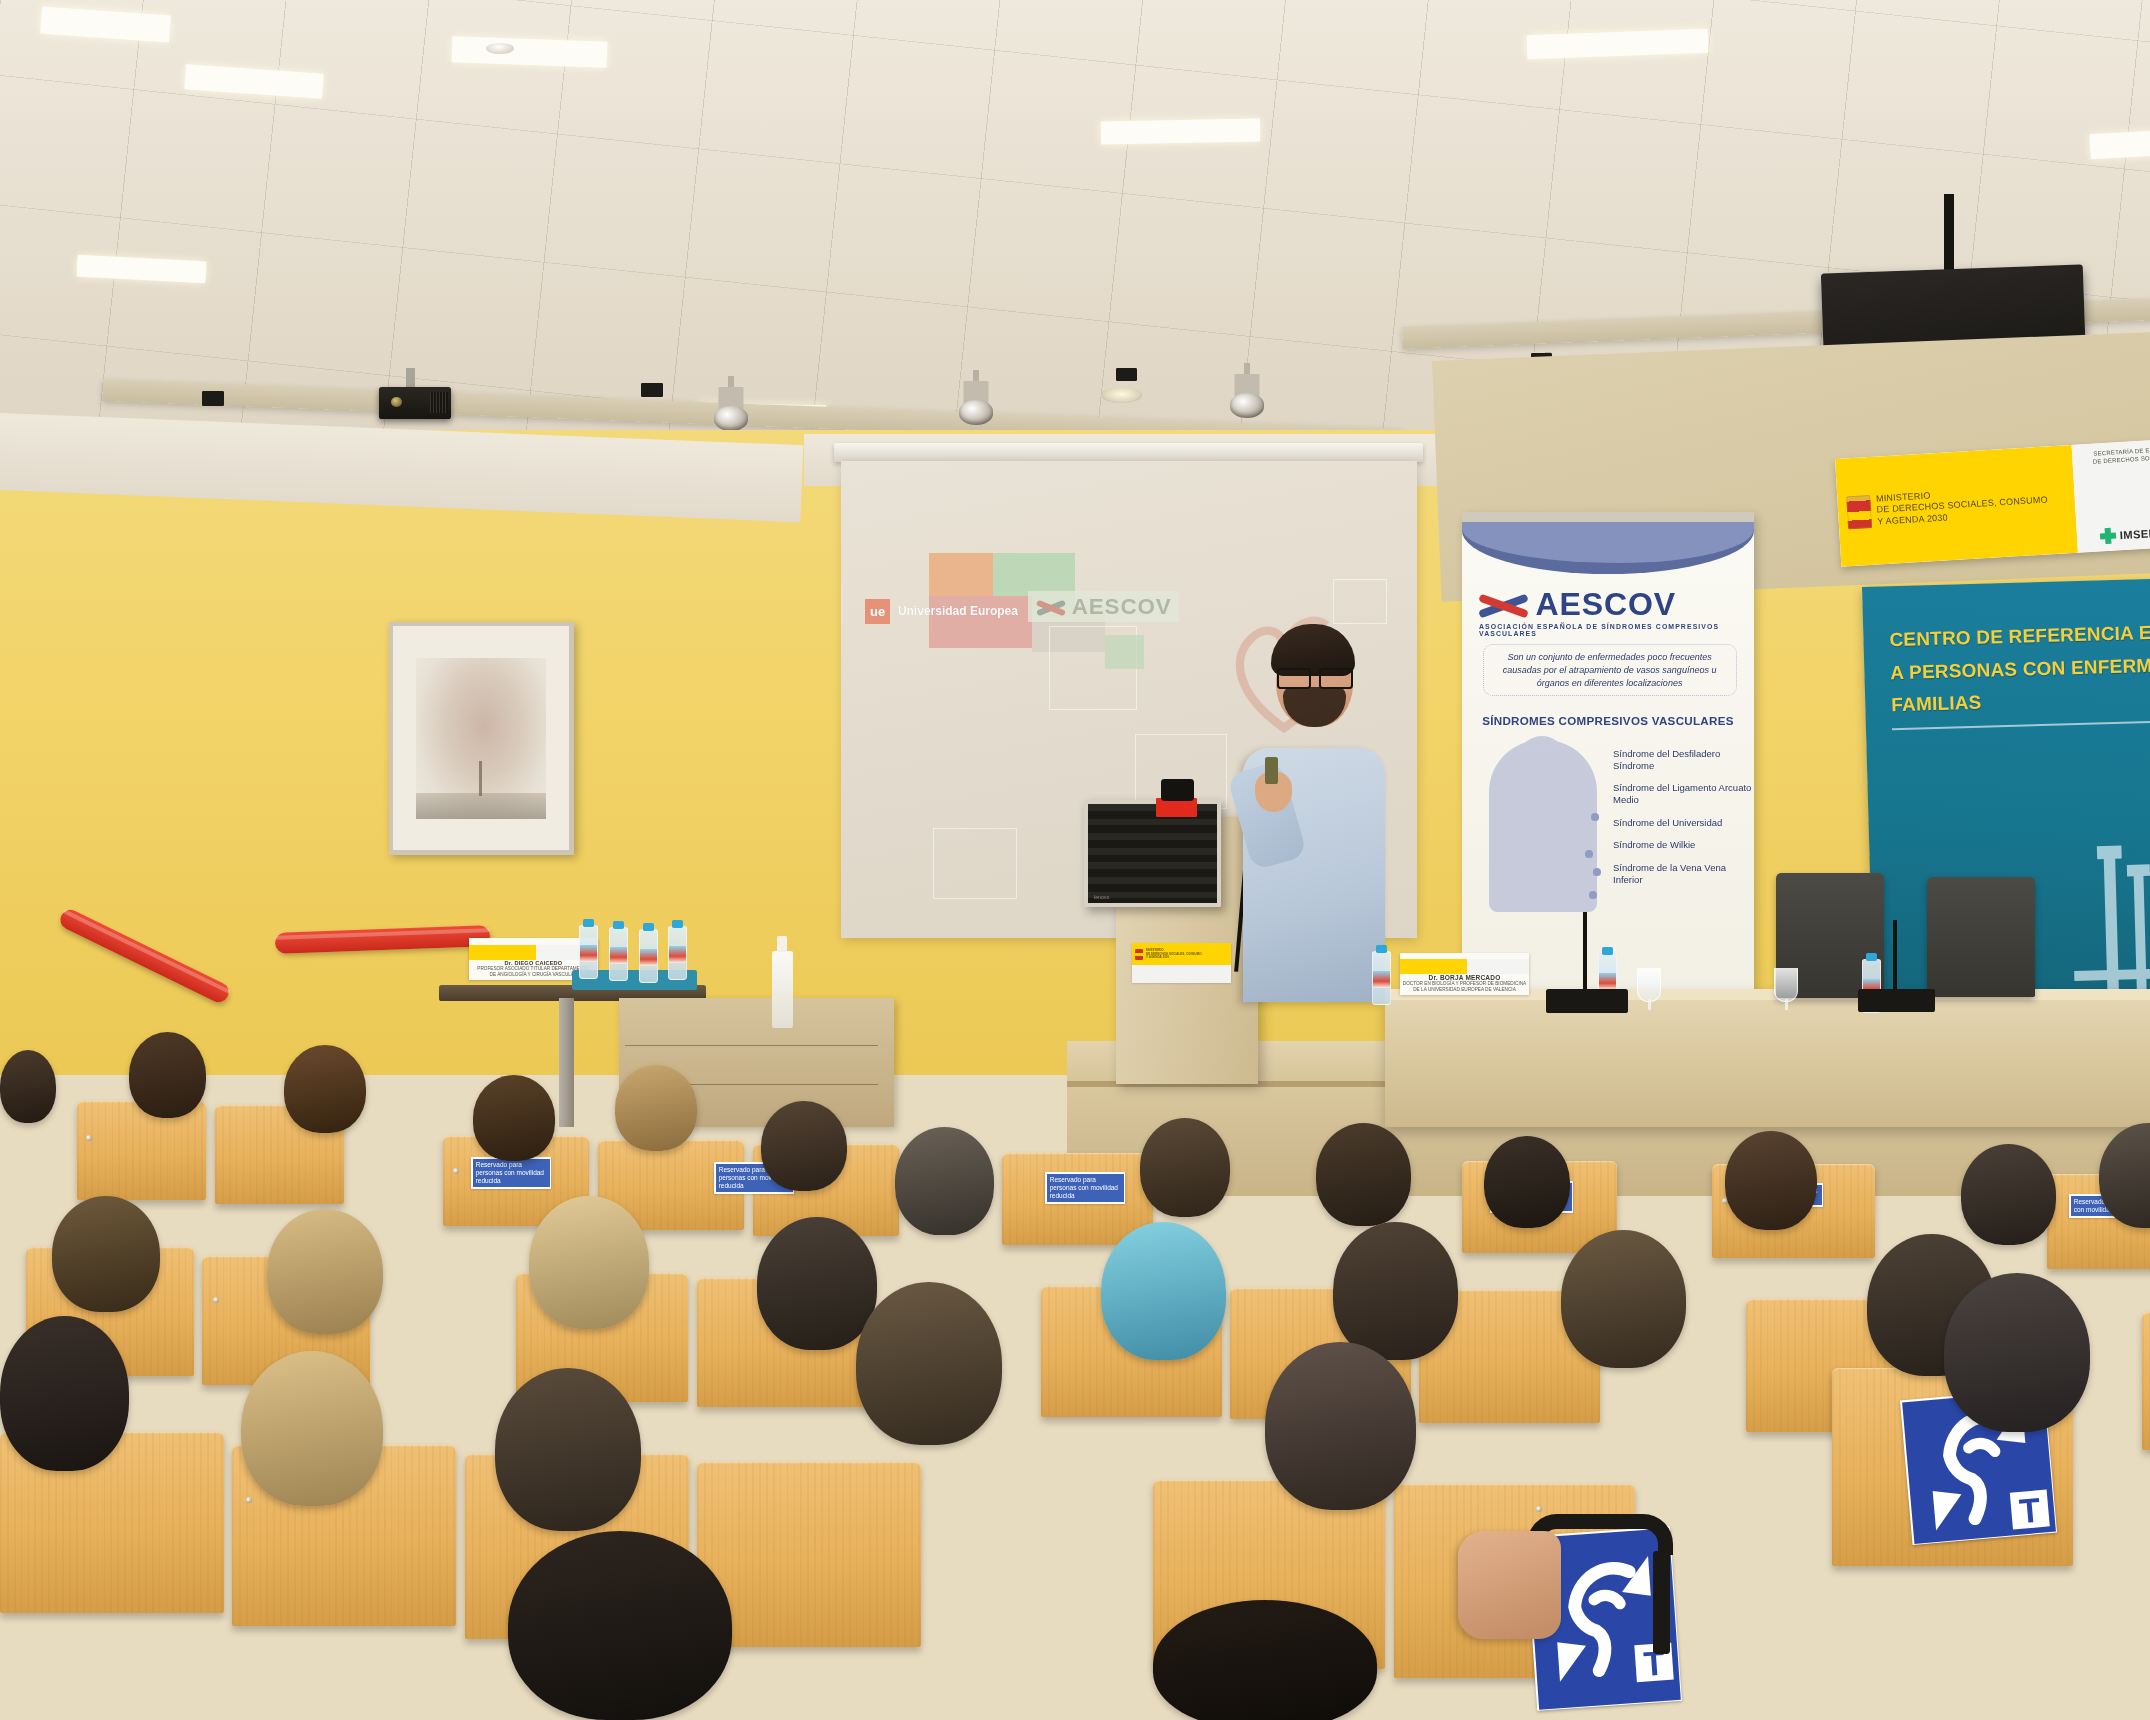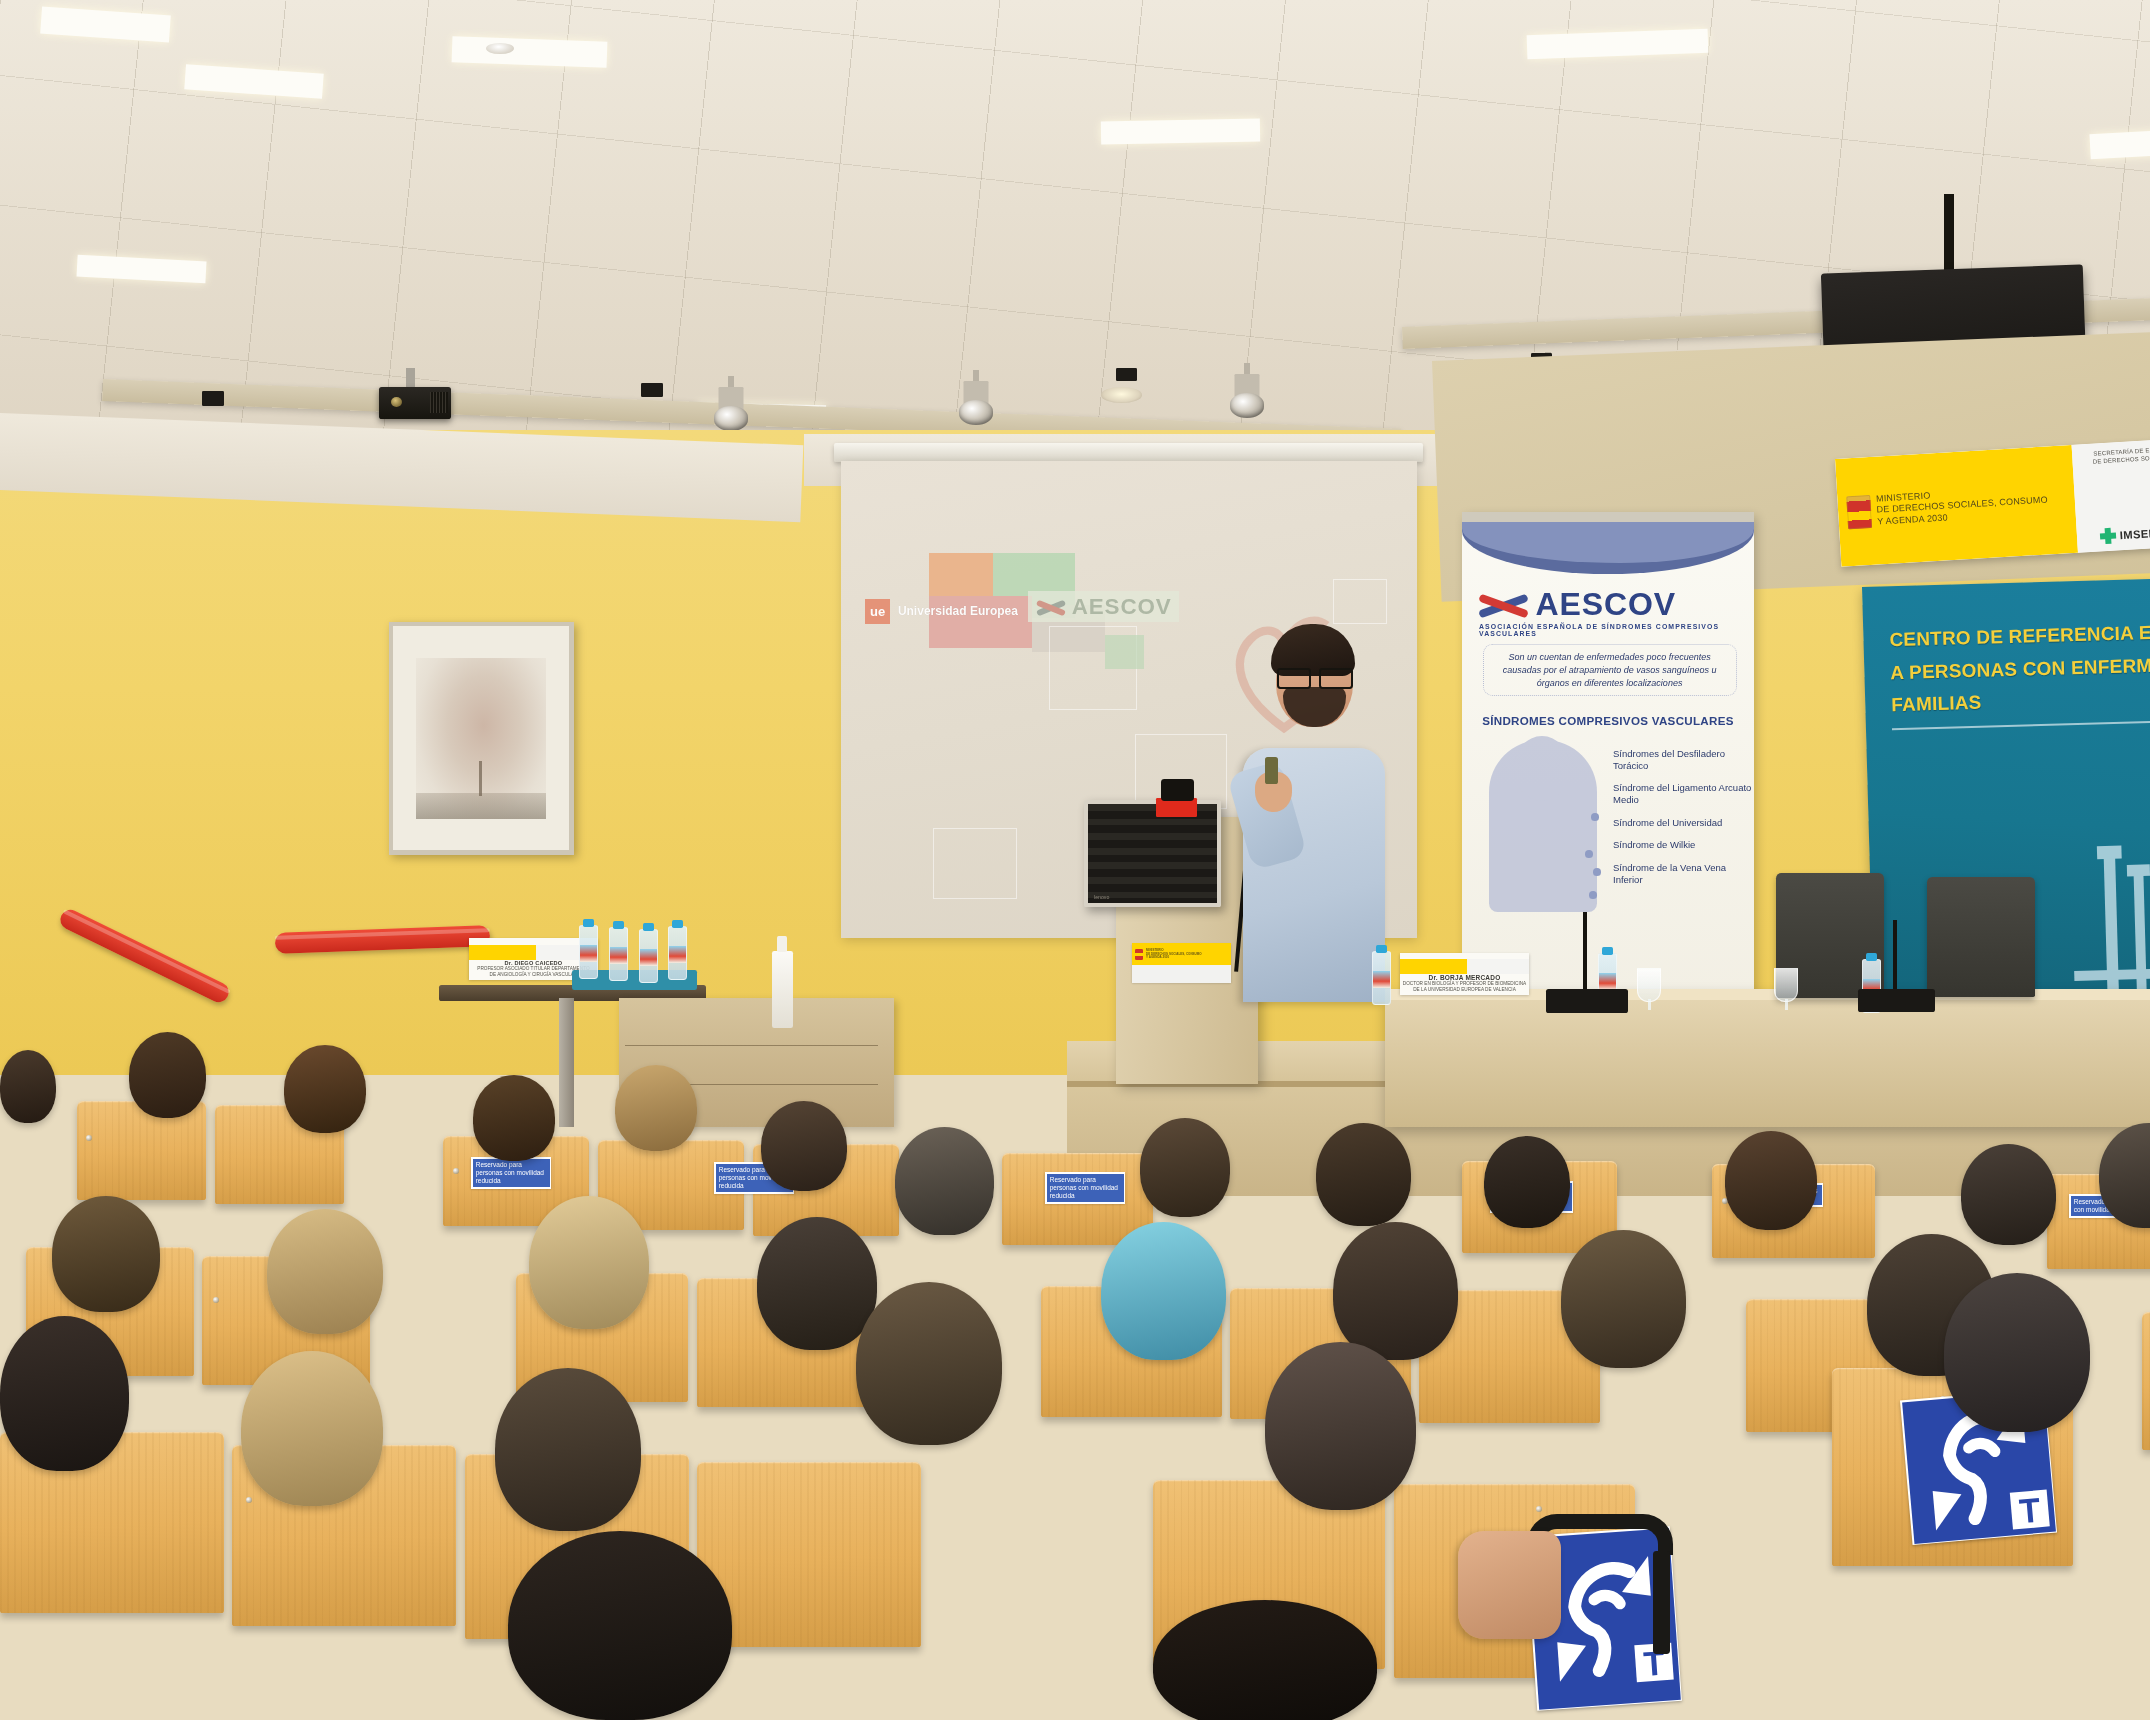--- a/index.html
+++ b/index.html
@@ -452,29 +452,29 @@
     <div class="wave"></div>
     <div class="wave2"></div>
     <div class="brand">
       <div class="xmark">
           <i></i>
           <i></i>
         </div>
       <div class="bname">AESCOV</div>
     </div>
     <div class="bsub">ASOCIACIÓN ESPAÑOLA DE SÍNDROMES COMPRESIVOS VASCULARES</div>
-    <div class="quote">Son un cuentan de enfermedades poco frecuentes causadas por el atrapamiento de vasos sanguíneos u órganos en diferentes localizaciones</div>
+    <div class="quote">Son un conjunto de enfermedades poco frecuentes causadas por el atrapamiento de vasos sanguíneos u órganos en diferentes localizaciones</div>
     <div class="sectitle">SÍNDROMES COMPRESIVOS VASCULARES</div>
     <div class="silh"></div>
     <div class="dot" style="left:129px;top:301px;"></div>
     <div class="dot" style="left:123px;top:338px;"></div>
     <div class="dot" style="left:131px;top:356px;"></div>
     <div class="dot" style="left:127px;top:379px;"></div>
     <ul>
-      <li>Síndromes del Desfiladero Torácico</li>
+      <li>Síndrome del Desfiladero Síndrome</li>
       <li>Síndrome del Ligamento Arcuato Medio</li>
       <li>Síndrome del Universidad</li>
       <li>Síndrome de Wilkie</li>
       <li>Síndrome de la Vena Vena Inferior</li>
     </ul>
   </div>
 
   <div class="stage-top" style="left:1067px;top:1041px;width:1514px;height:52px;"></div>
   <div class="stage-front" style="left:1067px;top:1084px;width:1514px;height:112px;"></div>
   <div class="stage-edge" style="left:1067px;top:1081px;width:1514px;height:6px;"></div>

